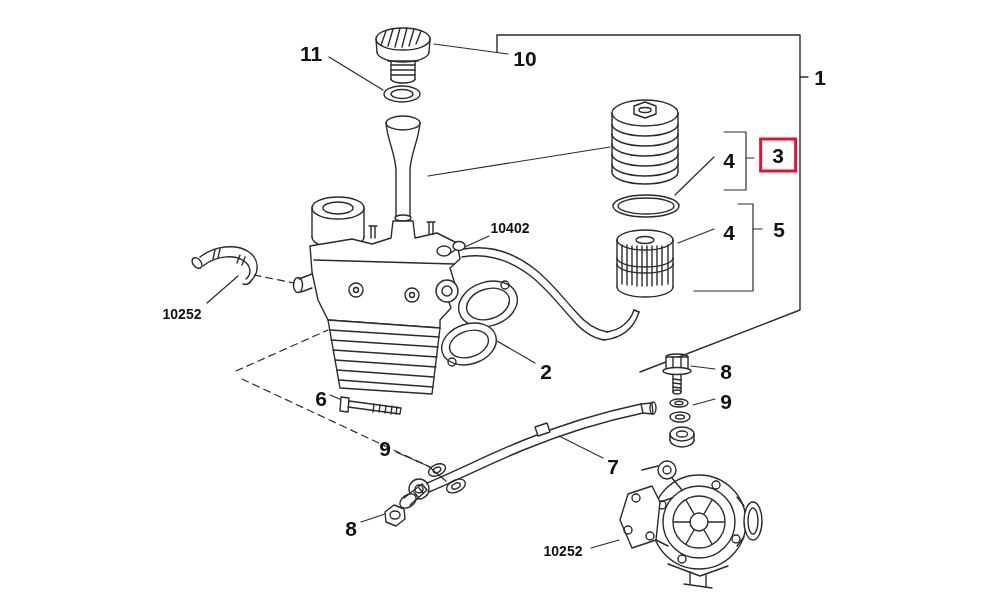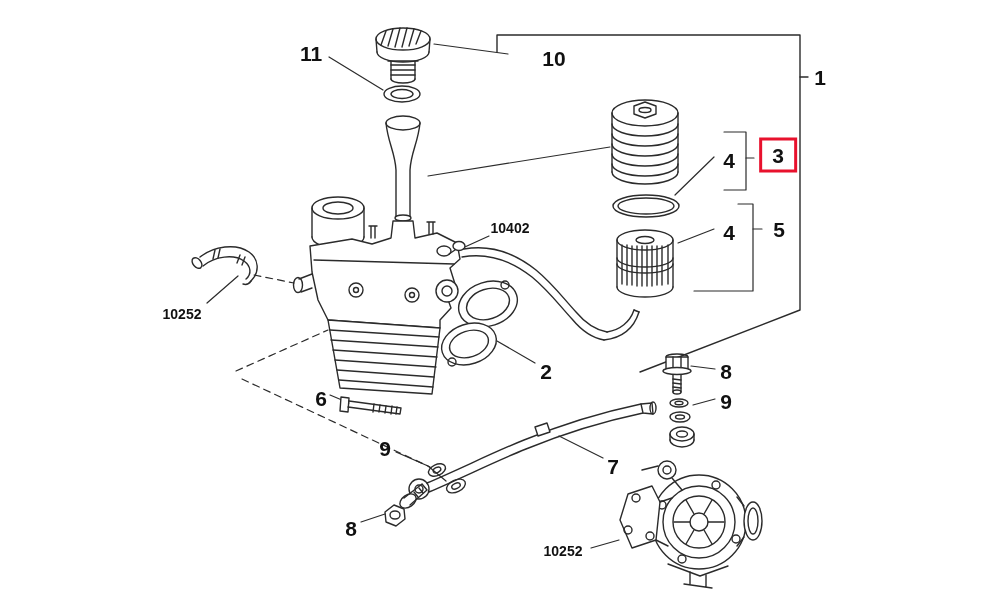--- a/index.html
+++ b/index.html
@@ -255,21 +255,21 @@
       <path d="M 203,266 C 215,256 234,254 244,261 C 251,266 252,274 246,279"></path>
       <ellipse cx="197" cy="263" rx="4" ry="6" transform="rotate(-40 197 263)"></ellipse>
       <path d="M 251,281 C 249,284 246,285 243,284"></path>
       <path d="M 215,250 L 213,259 M 220,249 L 218,258 M 240,255 L 237,263 M 245,257 L 242,265"></path>
     </g>
 
   </svg>
 
   <div id="labels-layer">
       <div class="part-label" style="left: 311px; top: 53px;">11</div>
-      <div class="part-label" style="left: 525px; top: 58px; margin-left: 29px;">10</div>
+      <div class="part-label" style="left: 525px; top: 58px;">10</div>
       <div class="part-label" style="left: 820px; top: 77px;">1</div>
       <div class="part-label highlighted" style="left: 778px; top: 155px;">3</div>
       <div class="part-label" style="left: 729px; top: 160px;">4</div>
       <div class="part-label" style="left: 729px; top: 232px;">4</div>
       <div class="part-label" style="left: 779px; top: 229px;">5</div>
       <div class="part-label long" style="left: 510px; top: 228px;">10402</div>
       <div class="part-label long" style="left: 182px; top: 314px;">10252</div>
       <div class="part-label" style="left: 546px; top: 371px;">2</div>
       <div class="part-label" style="left: 321px; top: 398px;">6</div>
       <div class="part-label" style="left: 726px; top: 371px;">8</div>

